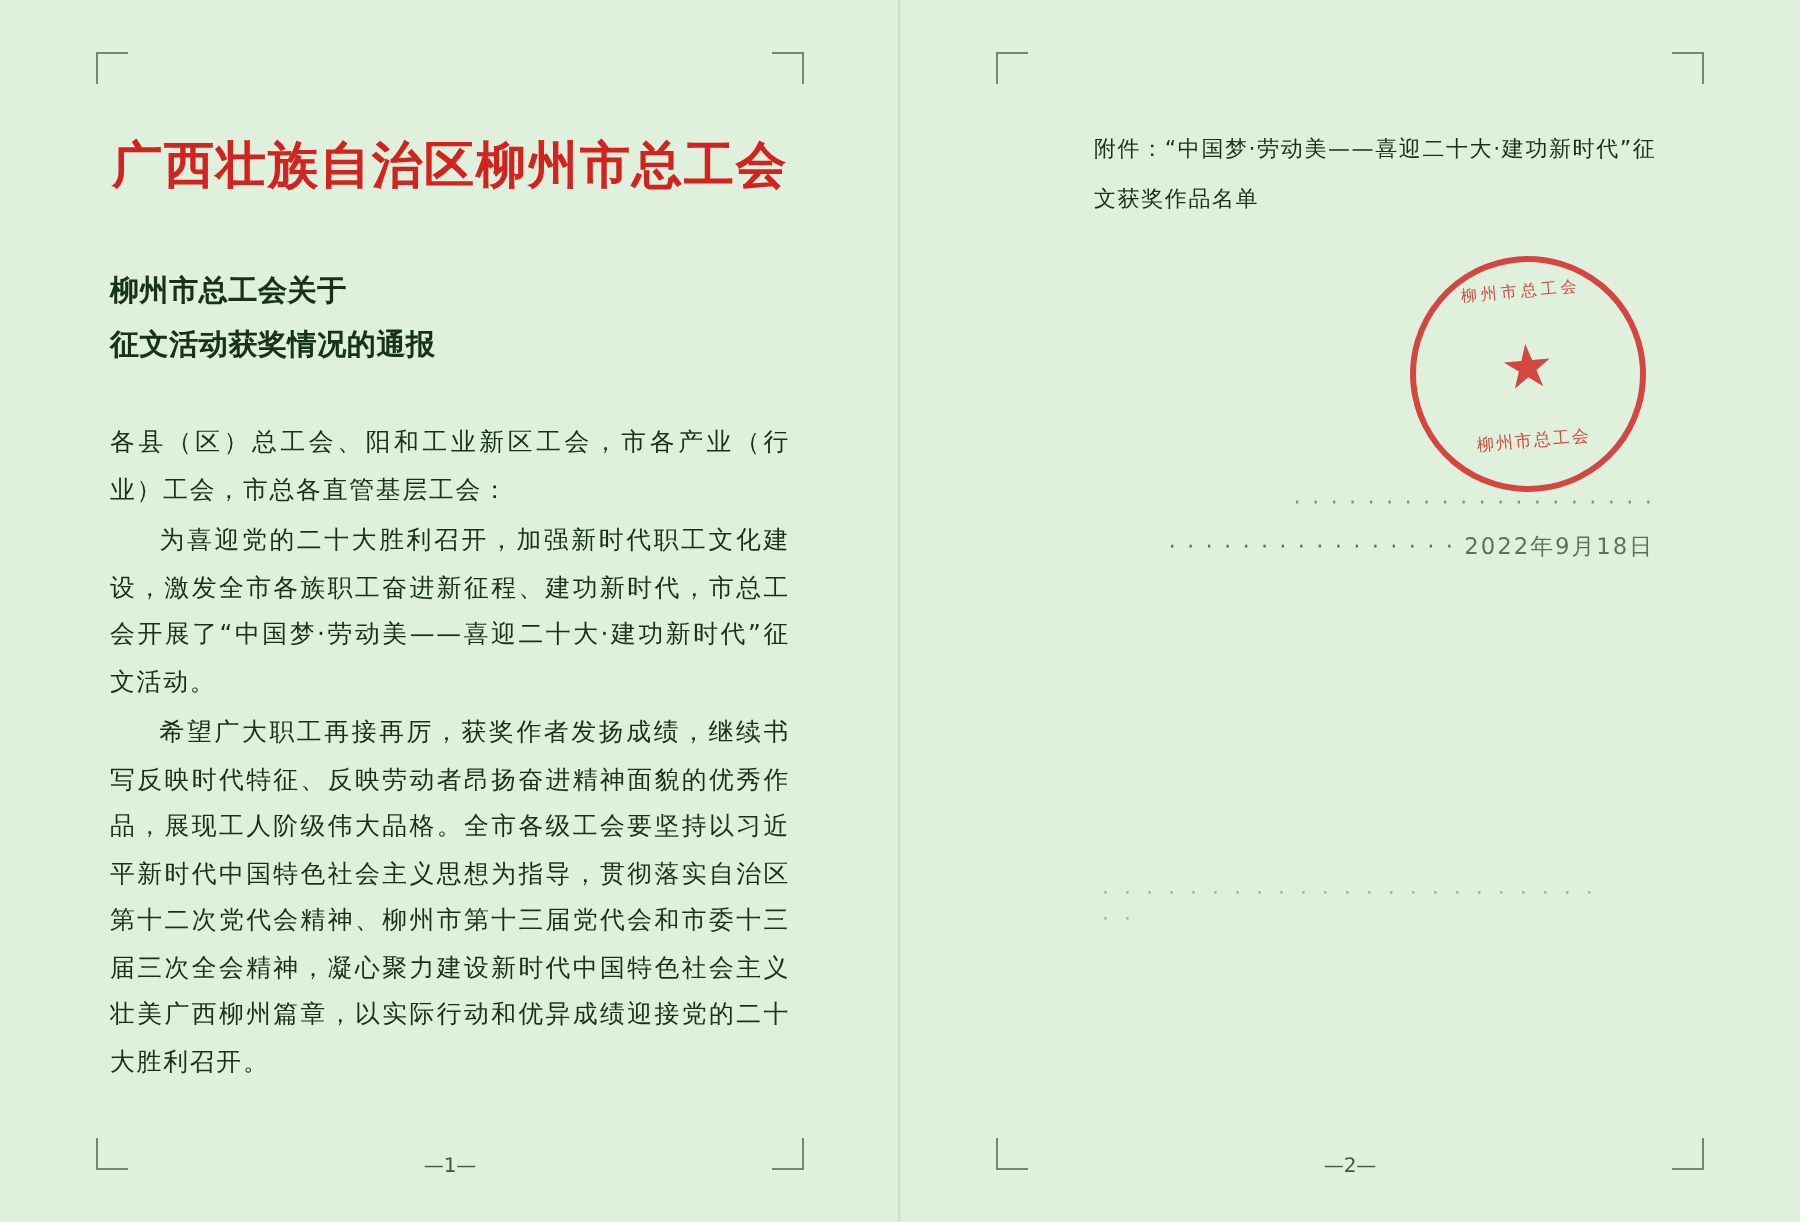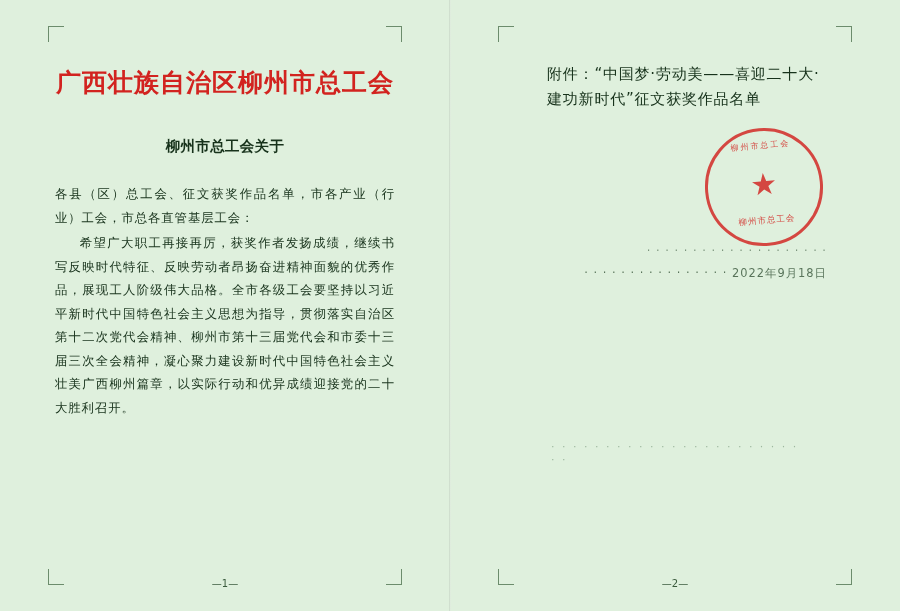--- a/index.html
+++ b/index.html
@@ -73,21 +73,21 @@
     color: #d2231f;
     font-family: "DejaVu Serif", serif;
     font-weight: bold;
     font-size: 25px;
     letter-spacing: 1px;
     margin-top: 26px;
     white-space: nowrap;
   }
 
   .doc-title {
-    text-align: center;
+    text-align: left;
     font-family: "DejaVu Sans", sans-serif;
     font-weight: bold;
     font-size: 14.5px;
     line-height: 27px;
     color: #17321b;
     margin-top: 34px;
     letter-spacing: 0.3px;
   }
 
   .doc-paras {
@@ -116,21 +116,21 @@
     color: #3a5a3c;
     font-family: "DejaVu Sans", sans-serif;
   }
 
   
   .attach-note {
     margin-top: 22px;
     margin-left: 42px;
     margin-right: 12px;
     font-family: "DejaVu Sans", sans-serif;
-    font-size: 15px;
+    font-size: 11px;
     line-height: 25px;
     color: #17321b;
     letter-spacing: 0.8px;
   }
 
   .seal-zone {
     position: relative;
     height: 150px;
     margin-top: 8px;
   }
@@ -221,24 +221,26 @@
       <span class="crop tl"></span>
       <span class="crop tr"></span>
       <span class="crop bl"></span>
       <span class="crop br"></span>
 
       <div class="doc-body">
         <div class="masthead">广西壮族自治区柳州市总工会</div>
 
         <div class="doc-title">
           <div>柳州市总工会关于</div>
+          <div>征文活动获奖情况的通报</div>
         </div>
 
         <div class="doc-paras">
-          <p>各县（区）总工会、征文获奖作品名单，市各产业（行业）工会，市总各直管基层工会：</p>
+          <p>各县（区）总工会、阳和工业新区工会，市各产业（行业）工会，市总各直管基层工会：</p>
+          <p class="indent">为喜迎党的二十大胜利召开，加强新时代职工文化建设，激发全市各族职工奋进新征程、建功新时代，市总工会开展了“中国梦·劳动美——喜迎二十大·建功新时代”征文活动。</p>
           <p class="indent">希望广大职工再接再厉，获奖作者发扬成绩，继续书写反映时代特征、反映劳动者昂扬奋进精神面貌的优秀作品，展现工人阶级伟大品格。全市各级工会要坚持以习近平新时代中国特色社会主义思想为指导，贯彻落实自治区第十二次党代会精神、柳州市第十三届党代会和市委十三届三次全会精神，凝心聚力建设新时代中国特色社会主义壮美广西柳州篇章，以实际行动和优异成绩迎接党的二十大胜利召开。</p>
         </div>
       </div>
 
       <div class="page-number">—1—</div>
     </div>
   </div>
 
   <div class="page">
     <div class="page-inner">

